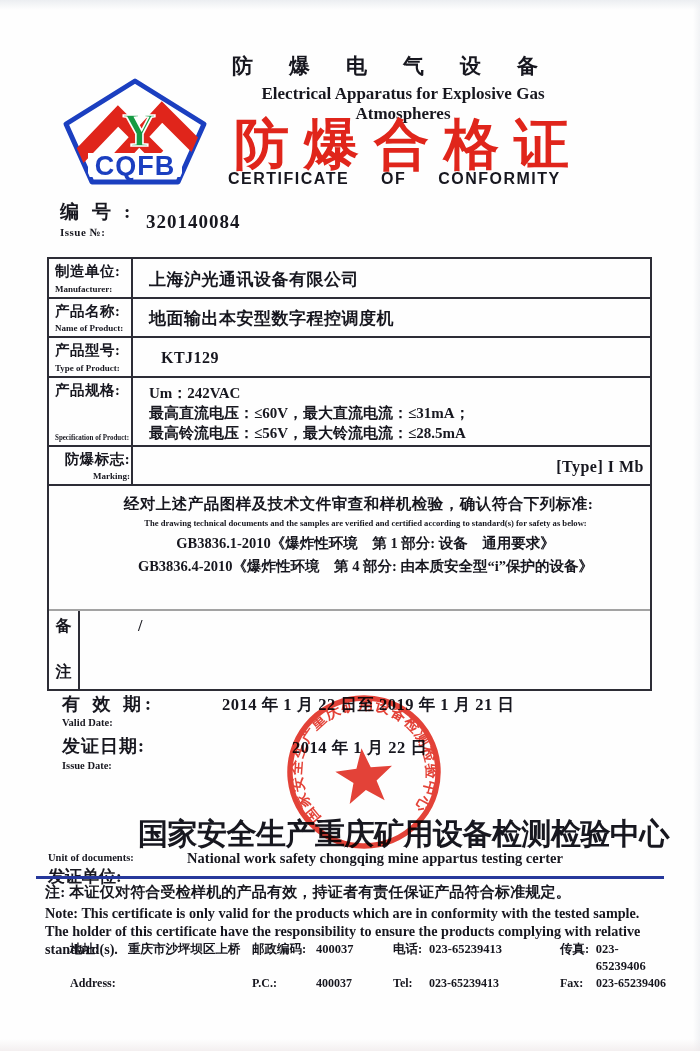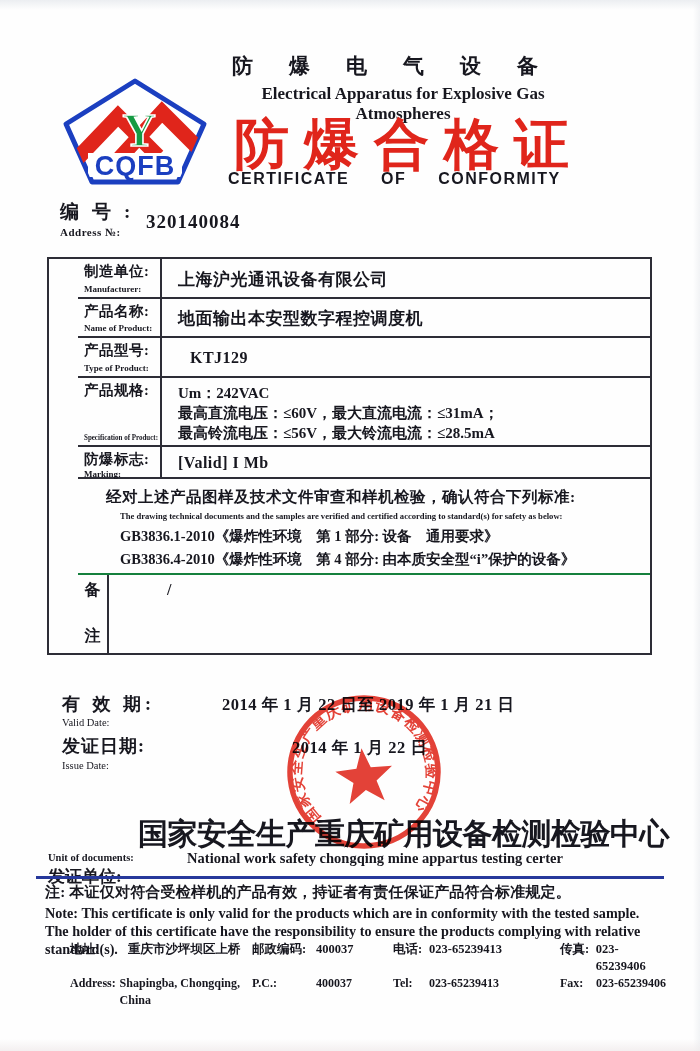--- a/index.html
+++ b/index.html
@@ -43,54 +43,53 @@
 
   
   .serial-label-cn { position:absolute; left:60px; top:199px; font-size:19px; font-weight:bold; letter-spacing:13px; }
   .serial-label-en { position:absolute; left:60px; top:226px; font-size:11px; font-weight:bold; letter-spacing:.5px; }
   .serial-value    { position:absolute; left:146px; top:211px; font-size:19px; font-weight:bold; letter-spacing:1px; }
 
   
   .cert-table {
     position:absolute; left:47px; top:257px; width:605px;
     border:2px solid #2d2d36;
-    padding-left:29px;
   }
   .trow { display:flex; border-bottom:2px solid #2d2d36; }
   .trow:last-child { border-bottom:none; }
   .tlabel {
     width:84px; flex:0 0 84px; border-right:2px solid #2d2d36;
     padding:3px 1px 3px 6px; display:flex; flex-direction:column; justify-content:space-between;
   }
   .tlabel .cn { font-size:14.5px; font-weight:bold; letter-spacing:.5px; white-space:nowrap; }
   .tlabel .en { font-size:9px; font-weight:bold; white-space:nowrap; }
   .tlabel .en.fit { font-size:7.6px; transform:scaleX(.92); transform-origin:left center; }
   .tvalue { flex:1; padding:6px 6px 4px 16px; display:flex; flex-direction:column; justify-content:center; }
   .tvalue .v-cn { font-size:17px; font-weight:bold; letter-spacing:.5px; }
   .tvalue .v-en { font-size:16px; font-weight:bold; letter-spacing:.5px; }
   .r1 { height:40px; } .r2 { height:39px; } .r3 { height:40px;gap:12px; }
-  .r4 { height:69px; } .r5 { height:32px; }
+  .r4 { height:69px; } .r5 { height:39px;text-align:right; }
   .spec-line { font-size:15px; font-weight:bold; line-height:20px; white-space:nowrap; }
 
-  .standards { height:96px; border-bottom:2px solid #15803d; padding:8px 10px 0 28px; }
+  .standards { height:125px; border-bottom:2px solid #a3a3a3; padding:8px 10px 0 28px;text-align:center; }
   .std-head-cn { font-size:15.5px; font-weight:bold; letter-spacing:.5px; }
   .std-head-en { font-size:8.6px; font-weight:bold; margin:3px 0 4px 14px; }
   .std-item { font-size:14.5px; font-weight:bold; margin-left:14px; line-height:23px; white-space:nowrap; }
 
   .remark-row { height:78px; display:flex; }
   .remark-label {
     width:31px; flex:0 0 31px; border-right:2px solid #2d2d36;
     display:flex; flex-direction:column; justify-content:space-between; align-items:center;
     padding:5px 0 6px 0; font-size:16px; font-weight:bold;
   }
   .remark-value { flex:1; padding:6px 0 0 58px; font-size:16px; font-weight:bold; }
 
   
   .lbl-cn-lg { font-size:18px; font-weight:bold; white-space:nowrap; }
-  .lbl-en-sm { font-size:10.5px; font-weight:normal; white-space:nowrap; }
+  .lbl-en-sm { font-size:10.5px; font-weight:bold; white-space:nowrap; }
   .valid-label-cn { position:absolute; left:62px; top:692px; letter-spacing:4px; }
   .valid-label-en { position:absolute; left:62px; top:717px; }
   .valid-value { position:absolute; left:222px; top:694px; font-size:16.5px; font-weight:bold; letter-spacing:.5px; }
   .issue-label-cn { position:absolute; left:62px; top:734px; letter-spacing:1px; }
   .issue-label-en { position:absolute; left:62px; top:760px; }
   .issue-value { position:absolute; left:292px; top:737px; font-size:16.5px; font-weight:bold; letter-spacing:.5px; }
 
   
   .seal {
     position:absolute; left:284px; top:692px; width:160px; height:160px;
@@ -152,21 +151,21 @@
     </g>
     <text x="75" y="99" text-anchor="middle" font-size="27" font-weight="bold" fill="#1b3fc0" letter-spacing="1" font-family="'Liberation Sans','DejaVu Sans',sans-serif">CQFB</text>
   </svg>
 
   <div class="hdr-cn">防爆电气设备</div>
   <div class="hdr-en">Electrical Apparatus for Explosive Gas Atmospheres</div>
   <div class="cert-title">防爆合格证</div>
   <div class="cert-sub">CERTIFICATE OF CONFORMITY</div>
 
   <div class="serial-label-cn">编号:</div>
-  <div class="serial-label-en">Address №:</div>
+  <div class="serial-label-en">Issue №:</div>
   <div class="serial-value">320140084</div>
 
   <div class="cert-table">
     <div class="trow r1">
       <div class="tlabel">
         <span class="cn">制造单位:</span>
         <span class="en">Manufacturer:</span>
       </div>
       <div class="tvalue">
           <span class="v-cn">上海沪光通讯设备有限公司</span>
@@ -200,21 +199,21 @@
         <span class="spec-line">最高直流电压：≤60V，最大直流电流：≤31mA；</span>
         <span class="spec-line">最高铃流电压：≤56V，最大铃流电流：≤28.5mA</span>
       </div>
     </div>
     <div class="trow r5">
       <div class="tlabel">
         <span class="cn">防爆标志:</span>
         <span class="en">Marking:</span>
       </div>
       <div class="tvalue">
-          <span class="v-en">[Valid] I Mb</span>
+          <span class="v-en">[Type] I Mb</span>
         </div>
     </div>
     <div class="standards">
       <div class="std-head-cn">经对上述产品图样及技术文件审查和样机检验，确认符合下列标准:</div>
       <div class="std-head-en">The drawing technical documents and the samples are verified and certified according to standard(s) for safety as below:</div>
       <div class="std-item">GB3836.1-2010《爆炸性环境　第 1 部分: 设备　通用要求》</div>
       <div class="std-item">GB3836.4-2010《爆炸性环境　第 4 部分: 由本质安全型“i”保护的设备》</div>
     </div>
     <div class="trow remark-row">
       <div class="remark-label">
@@ -271,21 +270,20 @@
         <span>023-65239413</span>
       </div>
       <div class="f-c4">
         <span class="lab">传真:</span>
         <span>023-65239406</span>
       </div>
     </div>
     <div class="f-row en">
       <div class="f-c1">
         <span class="lab">Address:</span>
-        <span>Shapingba, Chongqing, China</span>
       </div>
       <div class="f-c2">
         <span class="lab">P.C.:</span>
         <span>400037</span>
       </div>
       <div class="f-c3">
         <span class="lab">Tel:</span>
         <span>023-65239413</span>
       </div>
       <div class="f-c4">

